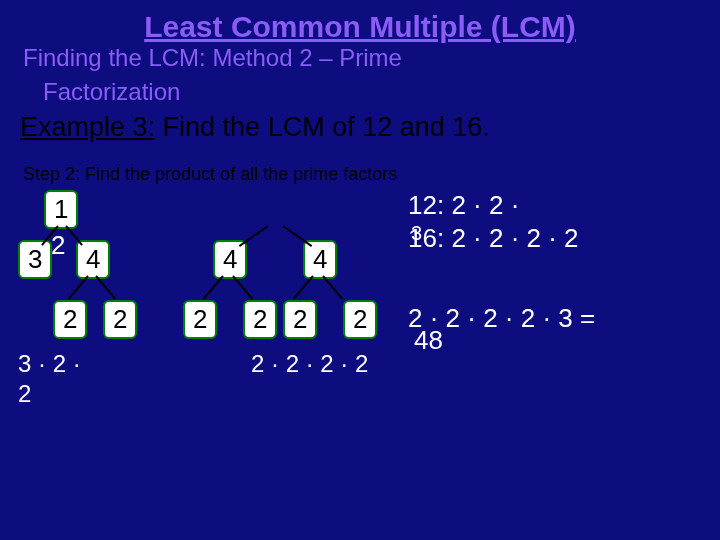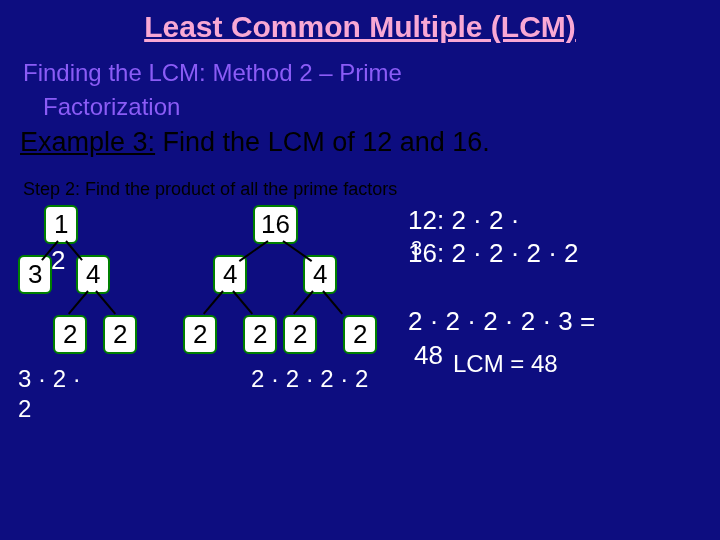--- a/index.html
+++ b/index.html
@@ -6,26 +6,26 @@
 body {
   width: 720px;
   height: 540px;
   background: #0d0d80;
   font-family: Arial, sans-serif;
   padding: 10px 18px;
   overflow: hidden;
   position: relative;
 }
 .title {
-  color: #f9a8d4;
+  color: #8b5cf6;
   font-size: 30px;
   font-weight: bold;
   text-decoration: underline;
   text-align: center;
-  margin-bottom: 15px;
+  margin-bottom: 0;
 }
 .subtitle {
   color: #8b5cf6;
   font-size: 24px;
   margin-bottom: 5px;
   line-height: 1.2;
   padding-left: 5px;
 }
 .subtitle-indent { padding-left: 25px; }
 .example-wrap {
@@ -109,21 +109,20 @@
   <div class="node" style="left:85px; top:115px;">2</div>
 
   <div class="line" style="left:40px; top:40px; width:25px; transform:rotate(130deg);"></div>
   <div class="line" style="left:48px; top:40px; width:25px; transform:rotate(50deg);"></div>
   <div class="line" style="left:70px; top:90px; width:30px; transform:rotate(130deg);"></div>
   <div class="line" style="left:78px; top:90px; width:30px; transform:rotate(50deg);"></div>
 
   <div class="expr" style="left:0px; top:165px;">3 · 2 ·</div>
   <div class="expr" style="left:0px; top:195px;">2</div>
 
-  <div class="node" style="left:235px; top:5px; padding:2px 6px;">16</div>
   <div class="node" style="left:195px; top:55px;">4</div>
   <div class="node" style="left:285px; top:55px;">4</div>
   <div class="node" style="left:165px; top:115px;">2</div>
   <div class="node" style="left:225px; top:115px;">2</div>
   <div class="node" style="left:265px; top:115px;">2</div>
   <div class="node" style="left:325px; top:115px;">2</div>
 
   <div class="line" style="left:250px; top:40px; width:35px; transform:rotate(145deg);"></div>
   <div class="line" style="left:265px; top:40px; width:35px; transform:rotate(35deg);"></div>
   <div class="line" style="left:205px; top:90px; width:30px; transform:rotate(130deg);"></div>
@@ -134,17 +133,16 @@
   <div class="expr" style="left:190px; top:165px;margin-left:43px;">2 · 2 · 2 · 2</div>
 
   <div class="expr" style="left:390px; top:5px; font-size:26px;">
     <span class="ul">12:</span><span> 2 · 2 ·</span>
   </div>
   <div class="expr" style="left:390px; top:38px; font-size:26px;">
     <span class="ul">1</span><span>6: 2 · 2 · 2 · </span><span class="ul">2</span>
   </div>
   <div class="expr" style="left:393px; top:37px; font-size:20px;">3</div>
 
-  <div class="expr" style="left:390px; top:106px; font-size:26px;">2 · 2 · 2 · 2 · 3 =</div>
+  <div class="expr" style="left:390px; top:118px; font-size:26px;">2 · 2 · 2 · 2 · 3 =</div>
   <div class="expr" style="left:396px; top:140px; font-size:26px;">48</div>
-  <div class="expr" style="left:435px; top:150px; font-size:24px;">LCM = 48</div>
 
 </div>
 
 </body></html>

